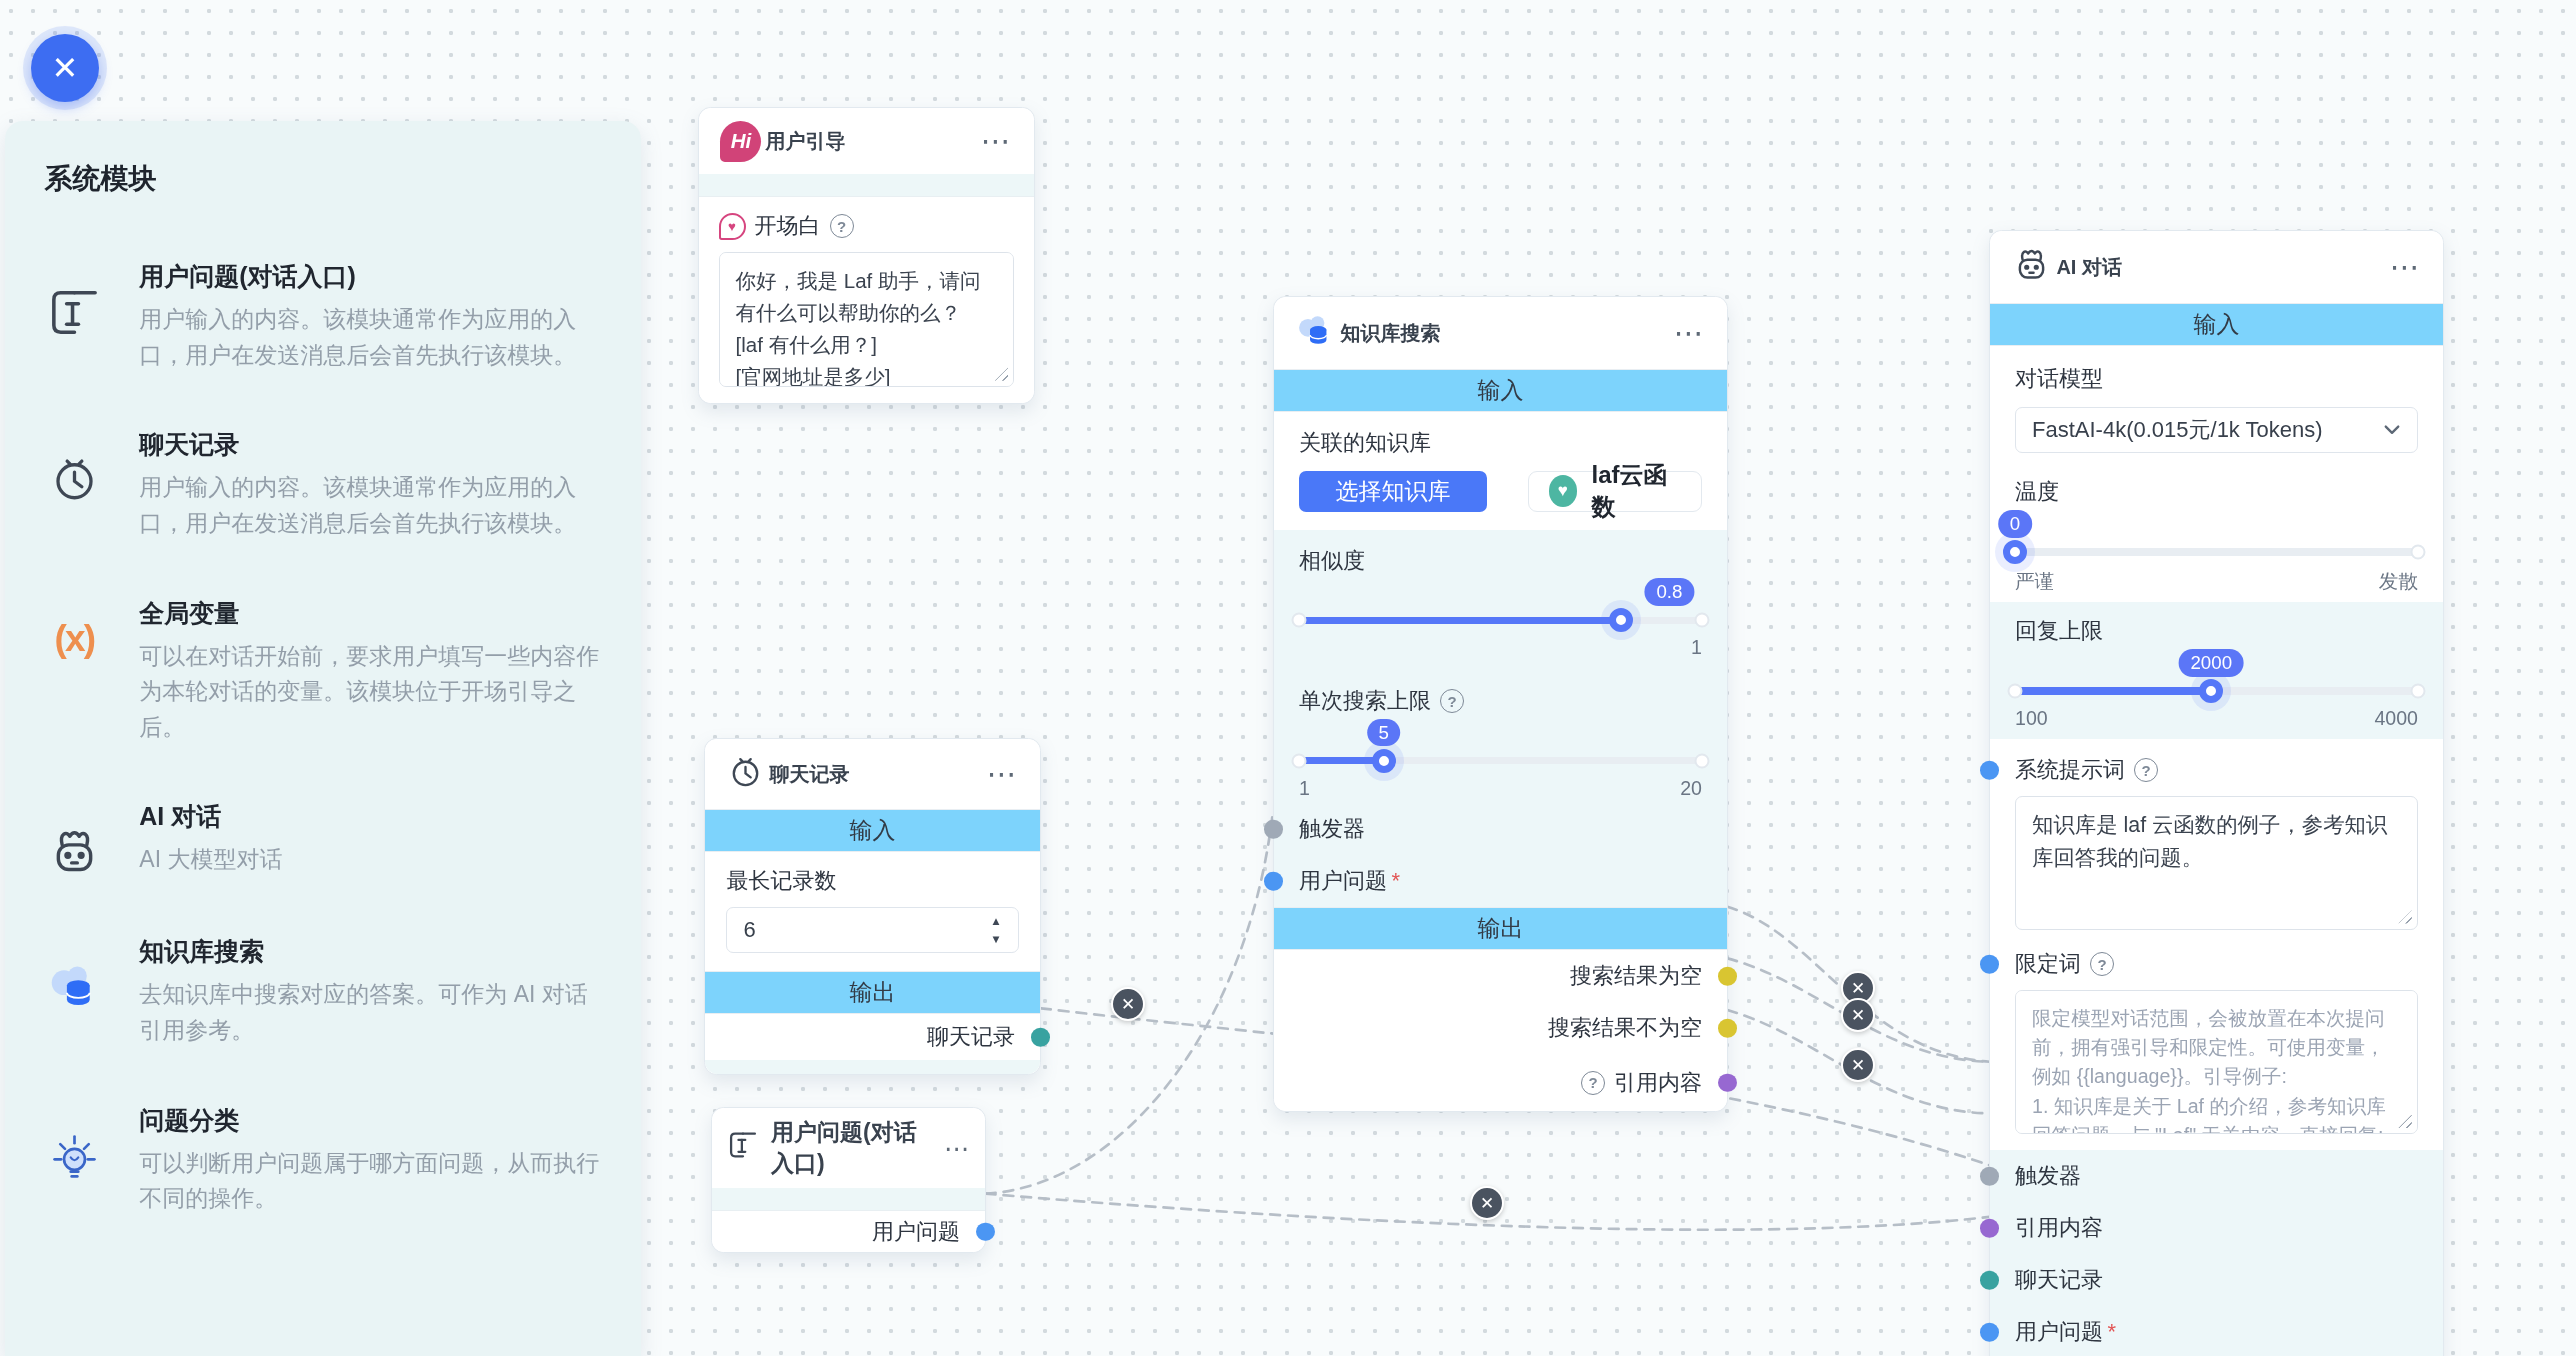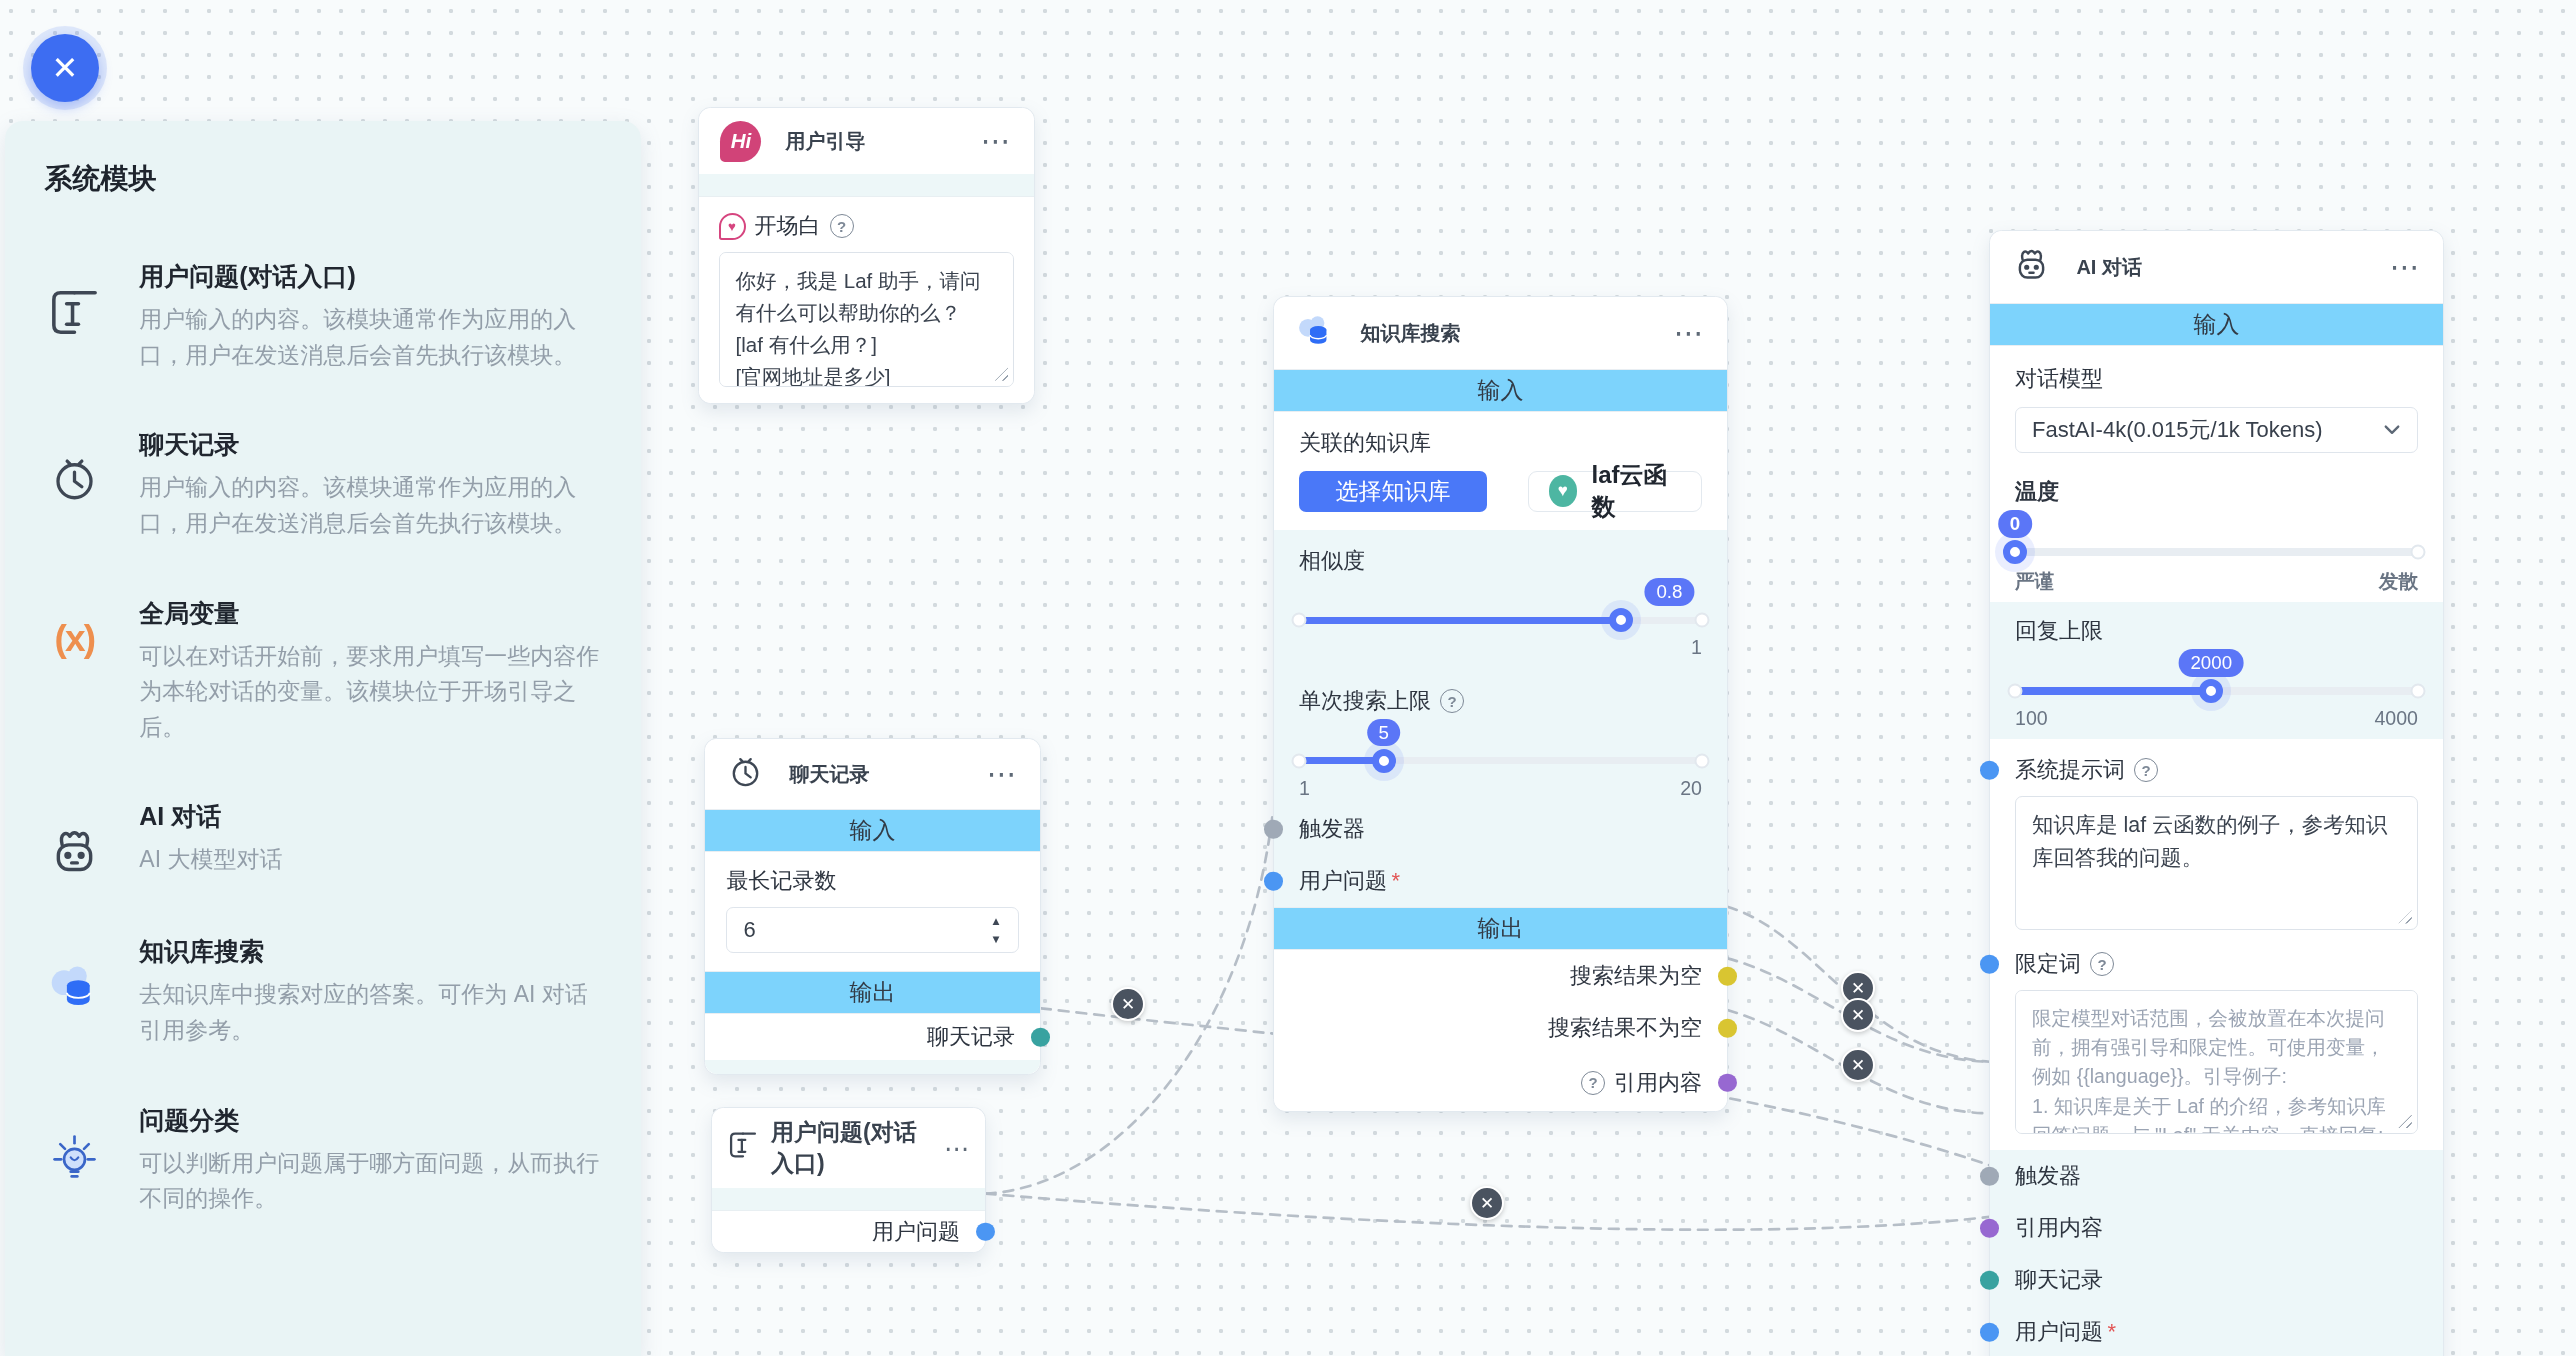--- a/index.html
+++ b/index.html
@@ -35,21 +35,21 @@
   .sb-desc{ font-size:23px; color:#939ea9; line-height:1.55; }
   .var-icon{ font-size:37px; font-weight:700; color:#ee8f4e; letter-spacing:-1.8px; line-height:1; }
 
   
   .node{
     position:absolute; z-index:2; background:#fff;
     border:0.9px solid #e2e9ef; border-radius:12.5px;
     box-shadow:0 7.1px 18px rgba(110,130,155,.15);
     font-size:22px; color:#333a45;
   }
-  .node-header{ display:flex; align-items:center; gap:24px; padding:12.5px 21.4px; border-radius:12.5px 12.5px 0 0; background:#fff; }
+  .node-header{ display:flex; align-items:center; gap:4px; padding:12.5px 21.4px; border-radius:12.5px 12.5px 0 0; background:#fff; }
   .node-title{ flex:1; font-size:20px; font-weight:600; color:#39424e; }
   .menu-dots{ color:#5e6976; font-size:30px; letter-spacing:1.8px; cursor:pointer; line-height:1; }
   .substrip{ height:23px; background:#edf7f8; border-bottom:0.9px solid #e8eff2; }
   .iobar{
     height:43px; display:flex; align-items:center; justify-content:center;
     background:#7dd3fc; border-top:0.9px solid #e9eef2; border-bottom:0.9px solid #e9eef2;
     font-size:23px; font-weight:500; color:#323b46;
   }
   .sect{ padding:16px 25px; background:#fff; }
   .sect.cyan{ background:#edf7f9; }
@@ -400,21 +400,21 @@
   <div class="sect" style="padding:18px 25px 21.4px;">
     <div class="lbl" style="margin-bottom:12.5px;">对话模型</div>
     <div class="select">
       <span>FastAI-4k(0.015元/1k Tokens)</span>
       <svg width="18" height="12.5" viewBox="0 0 20 14">
         <path d="M3 4 L10 11 L17 4" stroke="#5d6876" stroke-width="2.6" fill="none" stroke-linecap="round" stroke-linejoin="round"></path>
       </svg>
     </div>
   </div>
 
-  <div class="sect" style="padding:3.6px 25px 7.1px;font-weight:bold;">
+  <div class="sect" style="padding:3.6px 25px 7.1px;">
     <div class="lbl">温度</div>
     <div class="sliderwrap">
       <div class="track">
         <div class="endcap" style="left:100%;"></div>
         <div class="badge" style="left:0%;">0</div>
         <div class="thumb" style="left:0%;"></div>
       </div>
       <div class="ticks">
         <span>严谨</span>
         <span>发散</span>

